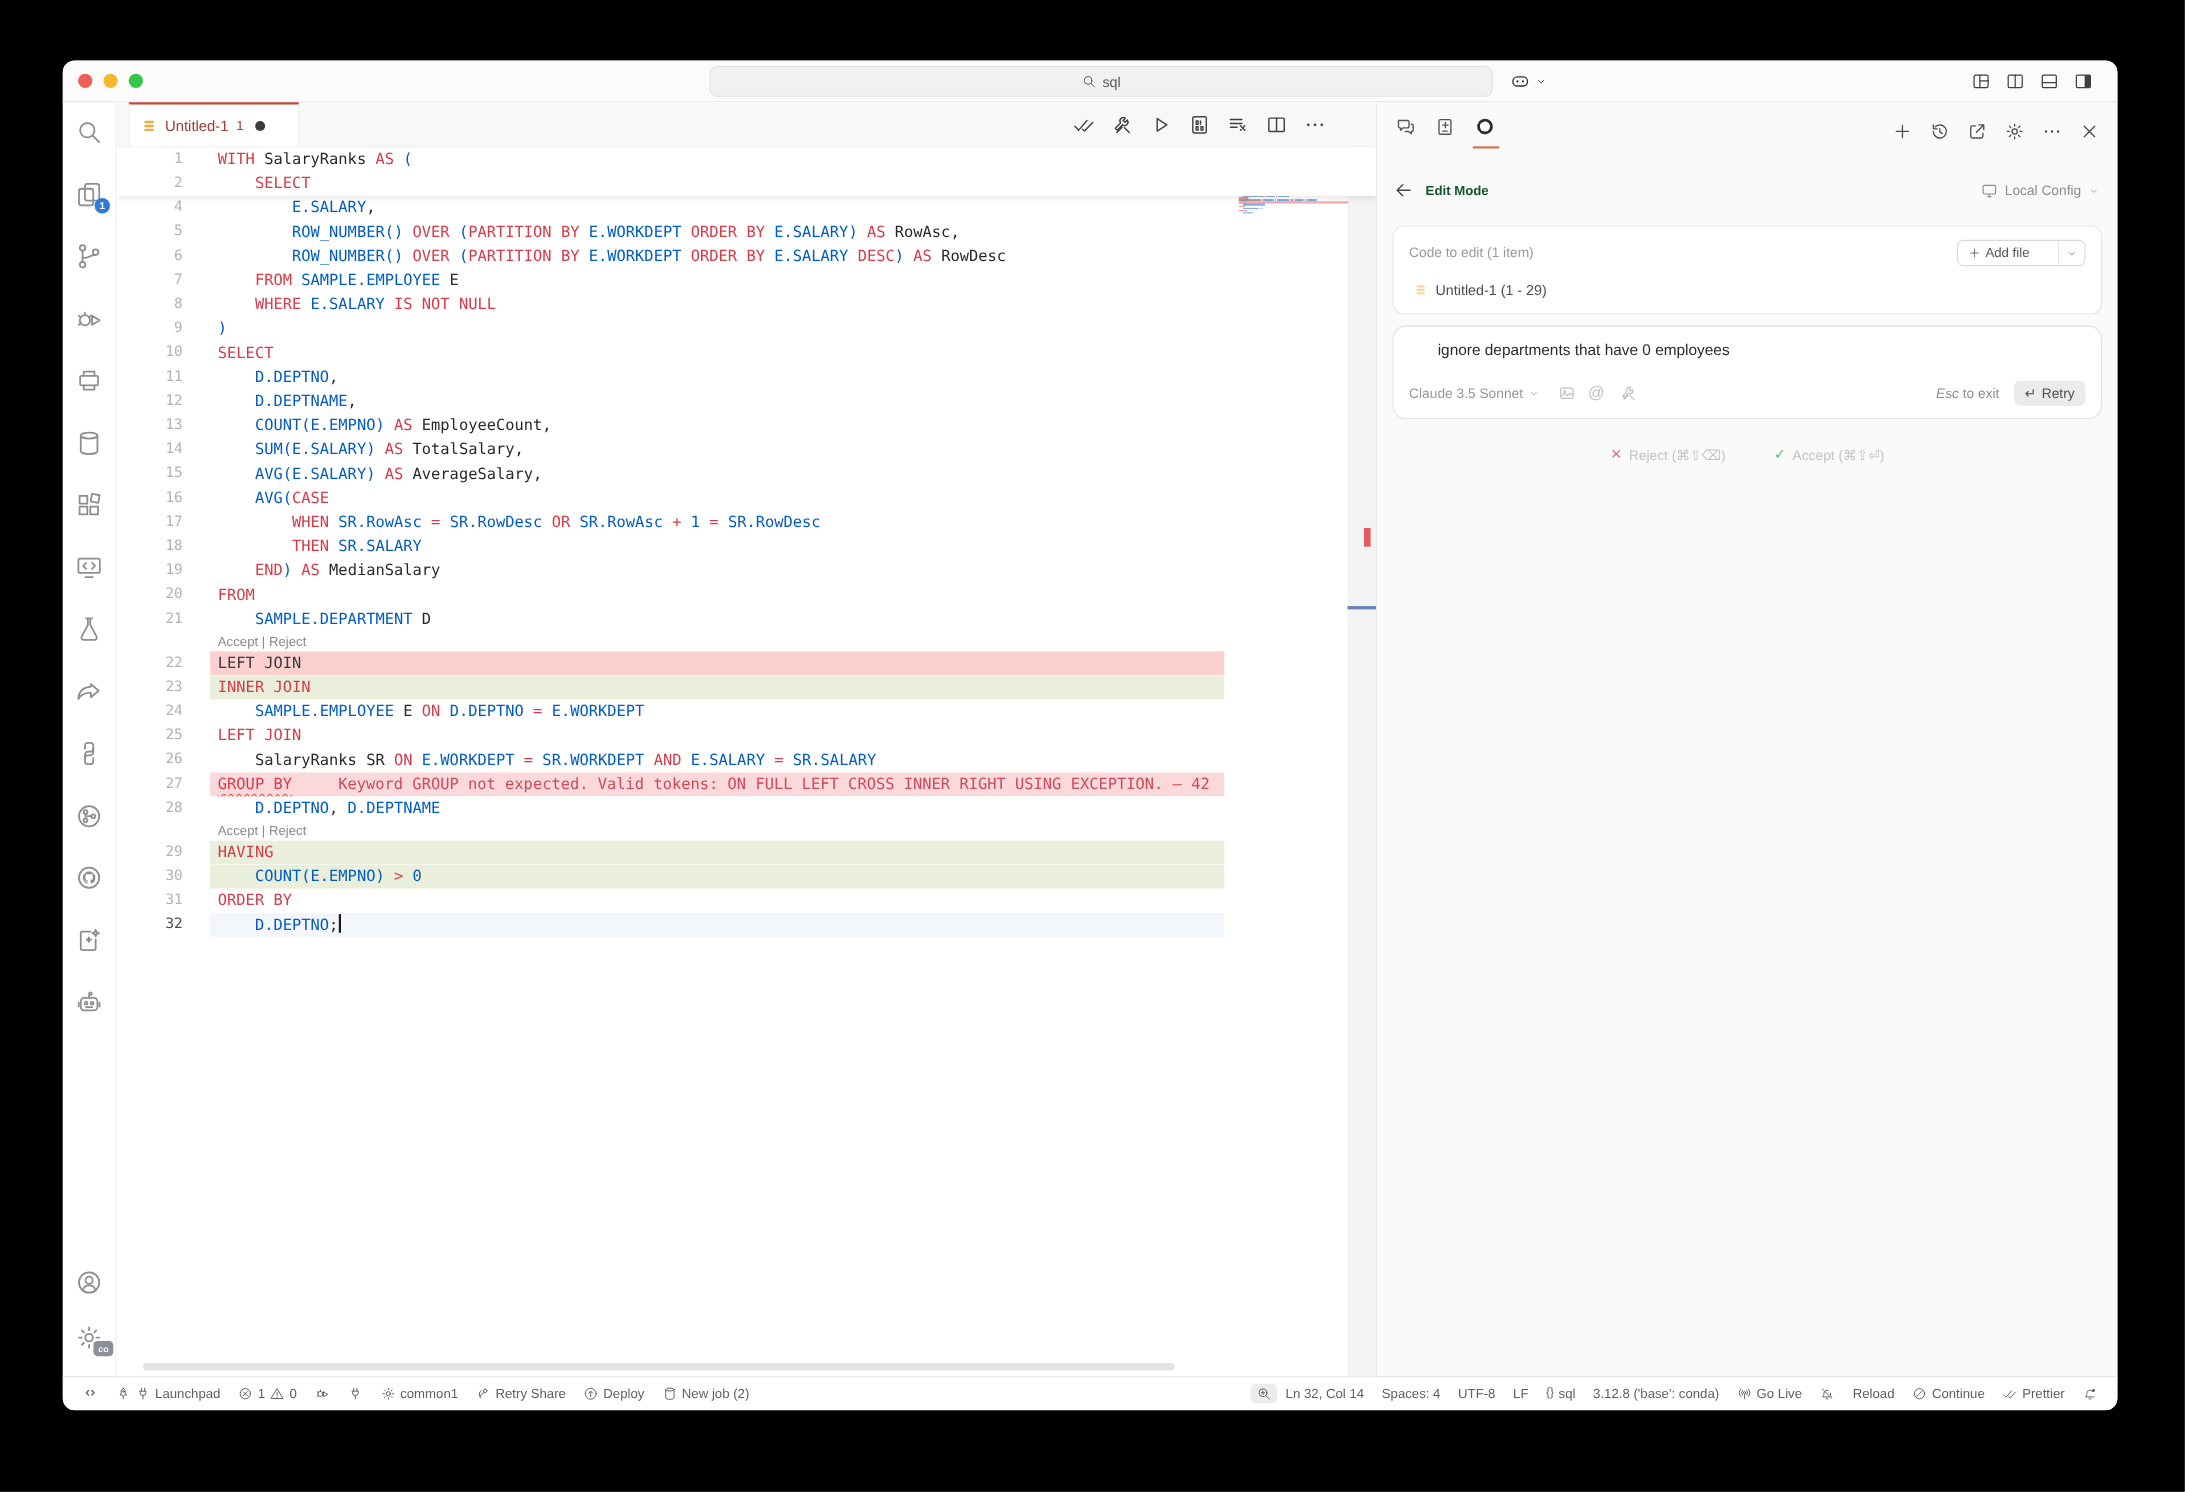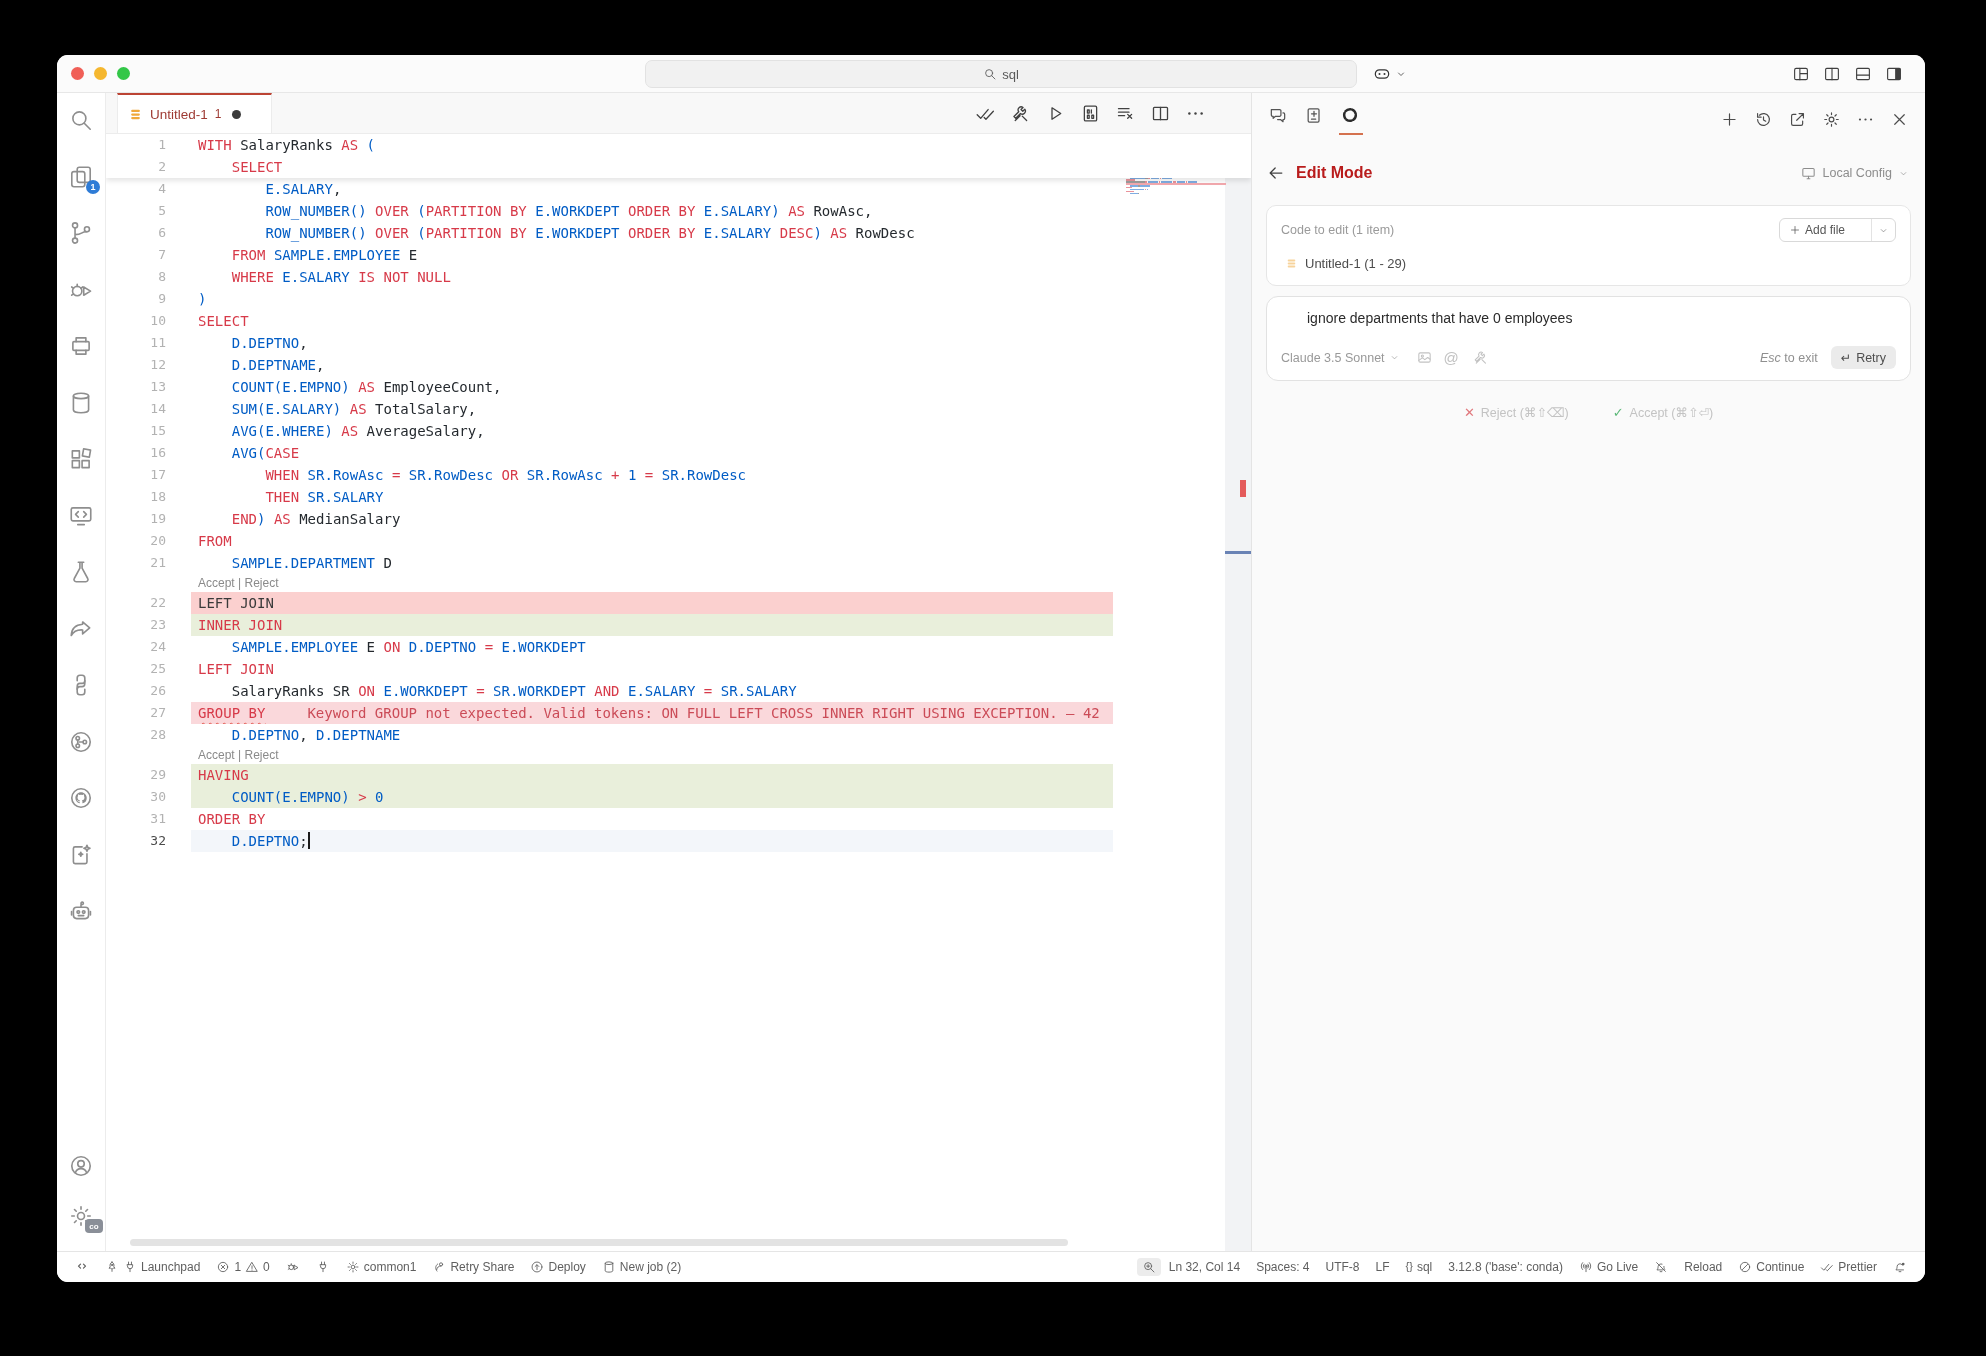--- a/index.html
+++ b/index.html
@@ -60,21 +60,21 @@
   .pdivider{width:1px;background:#e4e4e4;flex:none;}
   .panel{flex:1;background:#fafafa;display:flex;flex-direction:column;font-size:13px;min-width:0;}
   .phead{height:44px;display:flex;align-items:center;padding:0 16px;flex:none;margin-top:4px;}
   .ptabs{display:flex;gap:14px;color:#555;}
   .ptab{width:22px;height:22px;position:relative;padding-bottom:6px;}
   .ptab.active:after{content:"";position:absolute;left:-1px;right:-1px;bottom:-2px;height:2px;background:#d4714e;}
   .pheadright{margin-left:auto;display:flex;gap:15px;color:#4c4c4c;align-items:center;}
   .pheadright .tbi{width:19px;height:19px;}
   .ptitlerow{display:flex;align-items:center;padding:22px 16px 0 14px;}
   .backarrow{width:20px;height:20px;color:#444;}
-  .ptitle{font-size:16px;font-weight:bold;color:#b91c1c;margin-left:10px;}
+  .ptitle{font-size:12px;font-weight:bold;color:#14532d;margin-left:10px;}
   .localcfg{margin-left:auto;display:flex;align-items:center;gap:6px;color:#8d8d8d;font-size:12.5px;}
   .card{margin:22px 14px 0 14px;background:#fff;border:1px solid #e6e6e6;border-radius:10px;padding:12px 14px 14px 14px;}
   .cardtop{display:flex;align-items:center;}
   .cardtitle{color:#9a9a9a;font-size:12.5px;}
   .addfile{margin-left:auto;display:flex;align-items:stretch;border:1px solid #d9d9d9;border-radius:6px;overflow:hidden;background:#fff;color:#555;font-size:12px;gap:17px;}
   .addfile .af-main{display:flex;align-items:center;gap:4px;padding:4px 9px;}
   .addfile .af-chev{display:flex;align-items:center;padding:0 6px;border-left:1px solid #e3e3e3;color:#777;}
   .codeitem{display:flex;align-items:center;gap:7px;margin-top:14px;color:#4c4c4c;font-size:13px;padding-left:4px;}
   .inputcard{margin:10px 14px 0 14px;background:#fff;border:1px solid #e2e2e2;border-radius:12px;padding:13px 14px 11px 14px;}
   .prompt{color:#2b2b2b;font-size:14px;padding-left:26px;}
@@ -358,21 +358,21 @@
             <div class="crow"><span class="gut">5</span><span class="ctext"><span class="p">        </span><span class="n">ROW_NUMBER()</span><span class="p"> </span><span class="k">OVER</span><span class="p"> </span><span class="n">(</span><span class="k">PARTITION BY</span><span class="p"> </span><span class="n">E.WORKDEPT</span><span class="p"> </span><span class="k">ORDER BY</span><span class="p"> </span><span class="n">E.SALARY)</span><span class="p"> </span><span class="k">AS</span><span class="p"> RowAsc,</span></span></div>
             <div class="crow"><span class="gut">6</span><span class="ctext"><span class="p">        </span><span class="n">ROW_NUMBER()</span><span class="p"> </span><span class="k">OVER</span><span class="p"> </span><span class="n">(</span><span class="k">PARTITION BY</span><span class="p"> </span><span class="n">E.WORKDEPT</span><span class="p"> </span><span class="k">ORDER BY</span><span class="p"> </span><span class="n">E.SALARY</span><span class="p"> </span><span class="k">DESC</span><span class="n">)</span><span class="p"> </span><span class="k">AS</span><span class="p"> RowDesc</span></span></div>
             <div class="crow"><span class="gut">7</span><span class="ctext"><span class="p">    </span><span class="k">FROM</span><span class="p"> </span><span class="n">SAMPLE.EMPLOYEE</span><span class="p"> E</span></span></div>
             <div class="crow"><span class="gut">8</span><span class="ctext"><span class="p">    </span><span class="k">WHERE</span><span class="p"> </span><span class="n">E.SALARY</span><span class="p"> </span><span class="k">IS NOT NULL</span></span></div>
             <div class="crow"><span class="gut">9</span><span class="ctext"><span class="n">)</span></span></div>
             <div class="crow"><span class="gut">10</span><span class="ctext"><span class="k">SELECT</span></span></div>
             <div class="crow"><span class="gut">11</span><span class="ctext"><span class="p">    </span><span class="n">D.DEPTNO</span><span class="p">,</span></span></div>
             <div class="crow"><span class="gut">12</span><span class="ctext"><span class="p">    </span><span class="n">D.DEPTNAME</span><span class="p">,</span></span></div>
             <div class="crow"><span class="gut">13</span><span class="ctext"><span class="p">    </span><span class="n">COUNT(E.EMPNO)</span><span class="p"> </span><span class="k">AS</span><span class="p"> EmployeeCount,</span></span></div>
             <div class="crow"><span class="gut">14</span><span class="ctext"><span class="p">    </span><span class="n">SUM(E.SALARY)</span><span class="p"> </span><span class="k">AS</span><span class="p"> TotalSalary,</span></span></div>
-            <div class="crow"><span class="gut">15</span><span class="ctext"><span class="p">    </span><span class="n">AVG(E.WHERE)</span><span class="p"> </span><span class="k">AS</span><span class="p"> AverageSalary,</span></span></div>
+            <div class="crow"><span class="gut">15</span><span class="ctext"><span class="p">    </span><span class="n">AVG(E.SALARY)</span><span class="p"> </span><span class="k">AS</span><span class="p"> AverageSalary,</span></span></div>
             <div class="crow"><span class="gut">16</span><span class="ctext"><span class="p">    </span><span class="n">AVG(</span><span class="k">CASE</span></span></div>
             <div class="crow"><span class="gut">17</span><span class="ctext"><span class="p">        </span><span class="k">WHEN</span><span class="p"> </span><span class="n">SR.RowAsc</span><span class="p"> </span><span class="k">=</span><span class="p"> </span><span class="n">SR.RowDesc</span><span class="p"> </span><span class="k">OR</span><span class="p"> </span><span class="n">SR.RowAsc</span><span class="p"> </span><span class="k">+</span><span class="p"> </span><span class="n">1</span><span class="p"> </span><span class="k">=</span><span class="p"> </span><span class="n">SR.RowDesc</span></span></div>
             <div class="crow"><span class="gut">18</span><span class="ctext"><span class="p">        </span><span class="k">THEN</span><span class="p"> </span><span class="n">SR.SALARY</span></span></div>
             <div class="crow"><span class="gut">19</span><span class="ctext"><span class="p">    </span><span class="k">END</span><span class="n">)</span><span class="p"> </span><span class="k">AS</span><span class="p"> MedianSalary</span></span></div>
             <div class="crow"><span class="gut">20</span><span class="ctext"><span class="k">FROM</span></span></div>
             <div class="crow"><span class="gut">21</span><span class="ctext"><span class="p">    </span><span class="n">SAMPLE.DEPARTMENT</span><span class="p"> D</span></span></div>
             <div class="lensrow">
               <span class="lenstext">Accept | Reject</span>
             </div>
             <div class="crow delrow"><i class="band del"></i><span class="gut">22</span><span class="ctext"><span class="p">LEFT JOIN</span></span></div>

